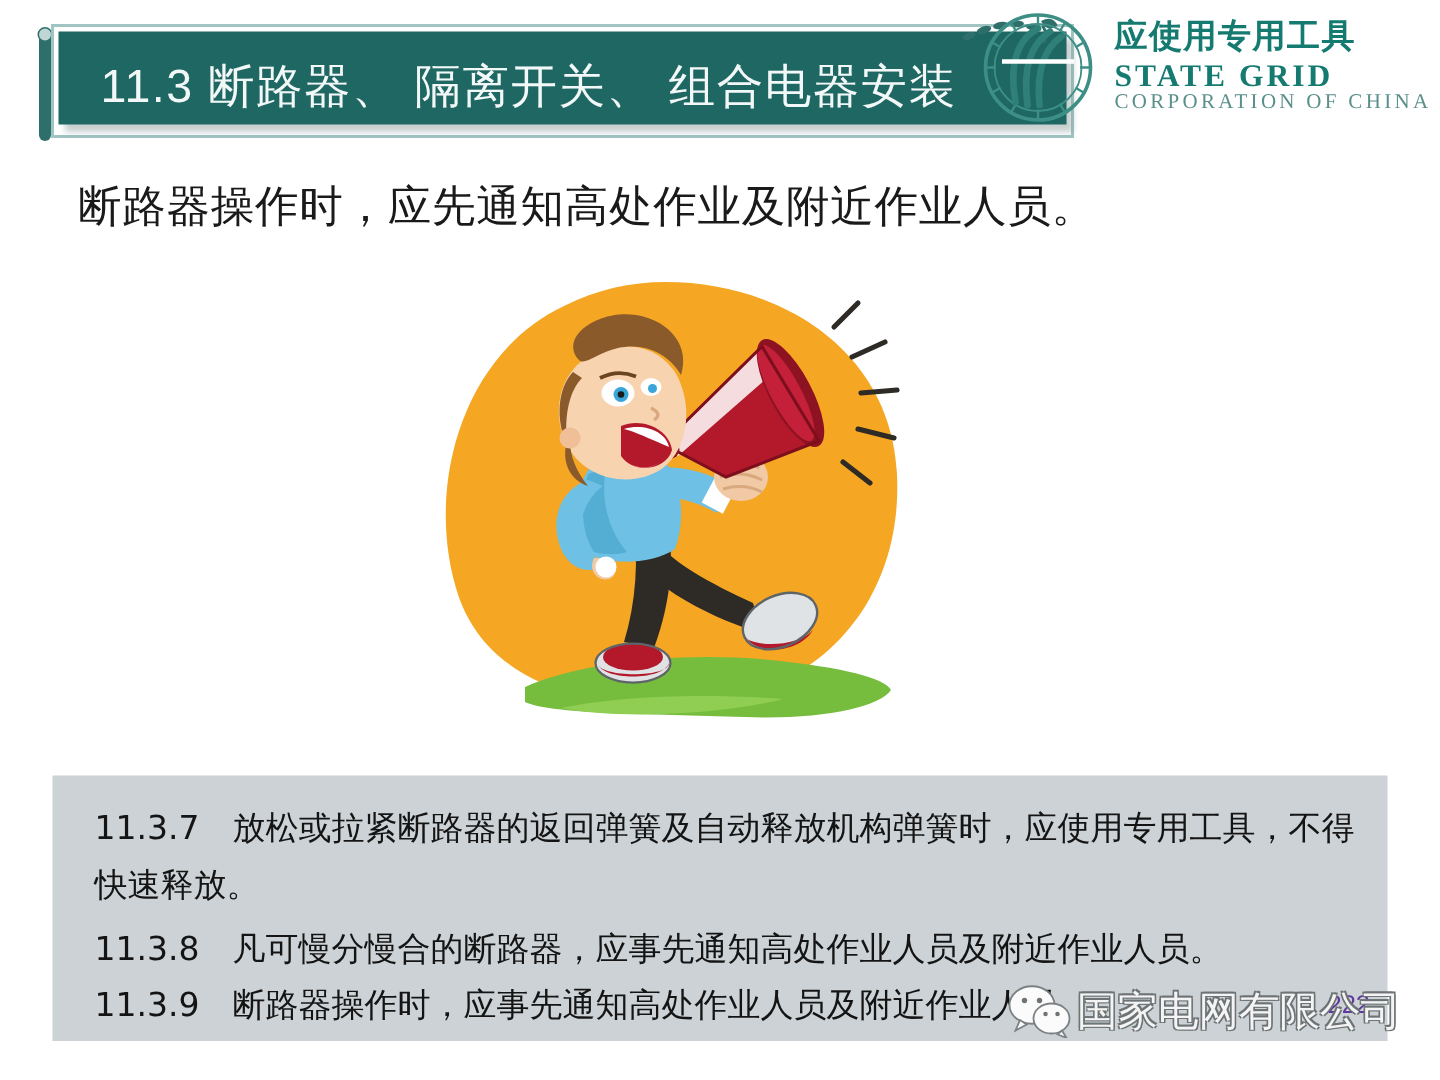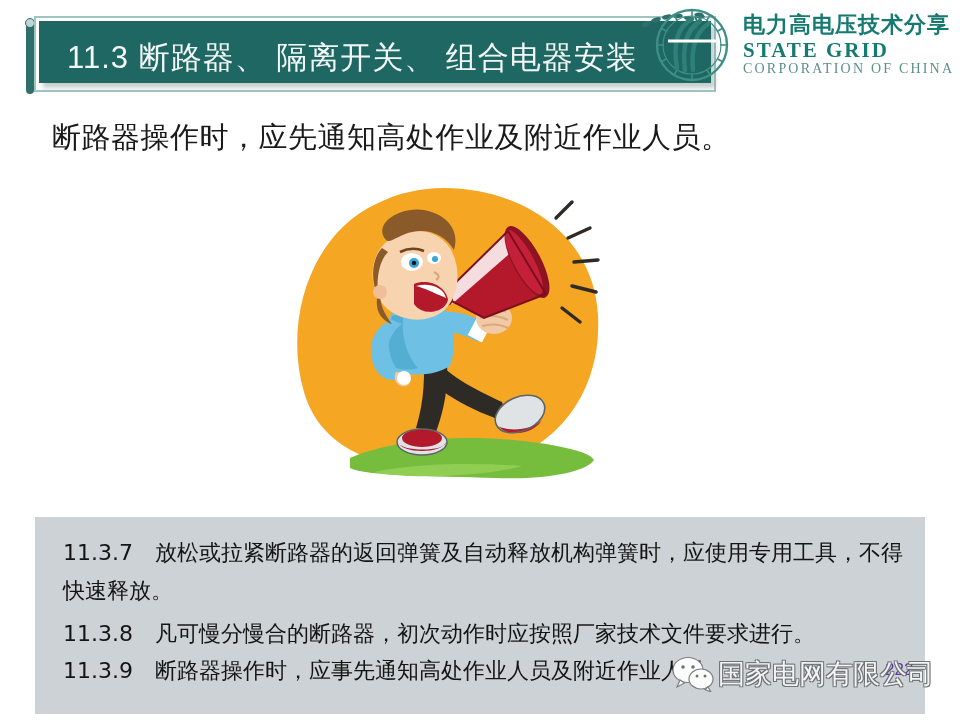--- a/index.html
+++ b/index.html
@@ -163,21 +163,21 @@
     height: 328px;
     background: #ffffff;
   }
 
   
   .note-box {
     position: absolute;
     left: 35px;
     top: 517px;
     width: 890px;
-    height: 197px;
+    height: 177px;
     background: #ccd2d5;
   }
   .note-para {
     position: absolute;
     color: #141414;
     font-size: 22px;
     line-height: 38px;
     font-family: "DejaVu Sans", "Liberation Sans", sans-serif;
     letter-spacing: 0px;
   }
@@ -272,21 +272,21 @@
         <line x1="19" y1="7" x2="22.5" y2="13"></line>
       </g>
 
       <path d="M37 11 C22 19 18 37 22 60" fill="none" stroke="#2f8077" stroke-width="4.5" stroke-linecap="round"></path>
       <path d="M45 13 C31 22 27 39 30 62" fill="none" stroke="#2f8077" stroke-width="4.5" stroke-linecap="round"></path>
       <path d="M53 16 C40 25 36 41 38 62" fill="none" stroke="#2f8077" stroke-width="4.5" stroke-linecap="round"></path>
       <path d="M13 33 L61 33" stroke="#ffffff" stroke-width="3"></path>
     </svg>
 
     <div class="logo-text">
-      <div class="logo-cn">电力高电压技术分享</div>
+      <div class="logo-cn">应使用专用工具</div>
       <div class="logo-en">STATE GRID</div>
       <div class="logo-sub">CORPORATION OF CHINA</div>
     </div>
   </div>
 
   <div class="lead-line">断路器操作时，应先通知高处作业及附近作业人员。</div>
 
   <div class="illus">
     <svg viewBox="0 0 396 328" width="396" height="328">
 
@@ -388,21 +388,21 @@
     </svg>
   </div>
 
   <div class="note-box">
 
     <div class="note-para note-1">
       <span class="note-num">11.3.7</span><span>放松或拉紧断路器的返回弹簧及自动释放机构弹簧时，应使用专用工具，不得快速释放。</span>
     </div>
 
     <div class="note-para note-2">
-      <span class="note-num">11.3.8</span><span>凡可慢分慢合的断路器，初次动作时应按照厂家技术文件要求进行。</span>
+      <span class="note-num">11.3.8</span><span>凡可慢分慢合的断路器，应事先通知高处作业人员及附近作业人员。</span>
     </div>
 
     <div class="note-para note-3">
       <span class="note-num">11.3.9</span><span>断路器操作时，应事先通知高处作业人员及附近作业人员。</span>
     </div>
   </div>
 
   <div class="page-num">222</div>
 
   <div class="watermark">

